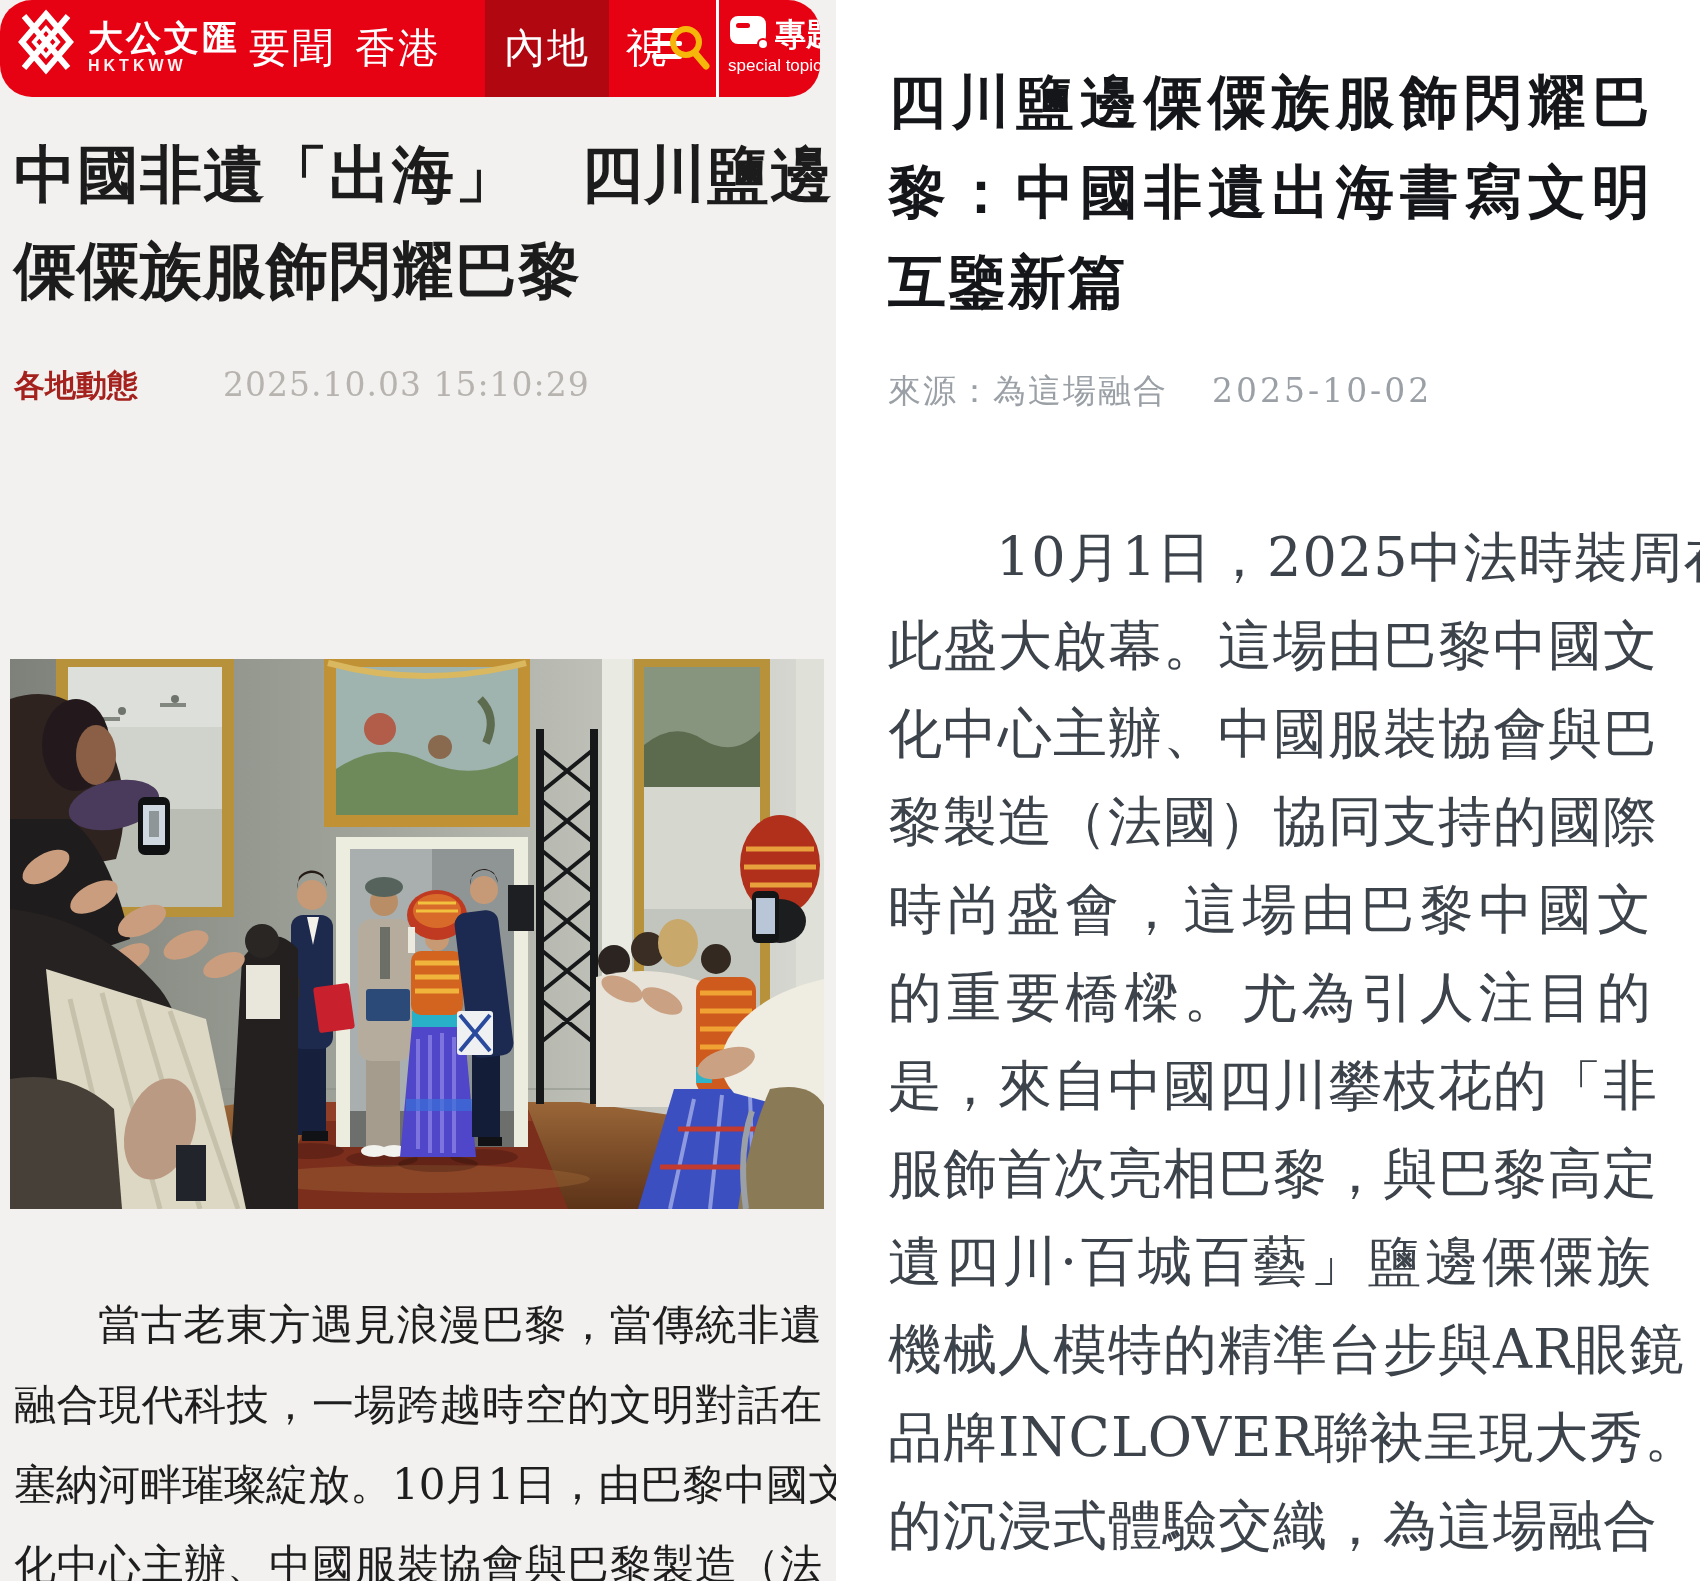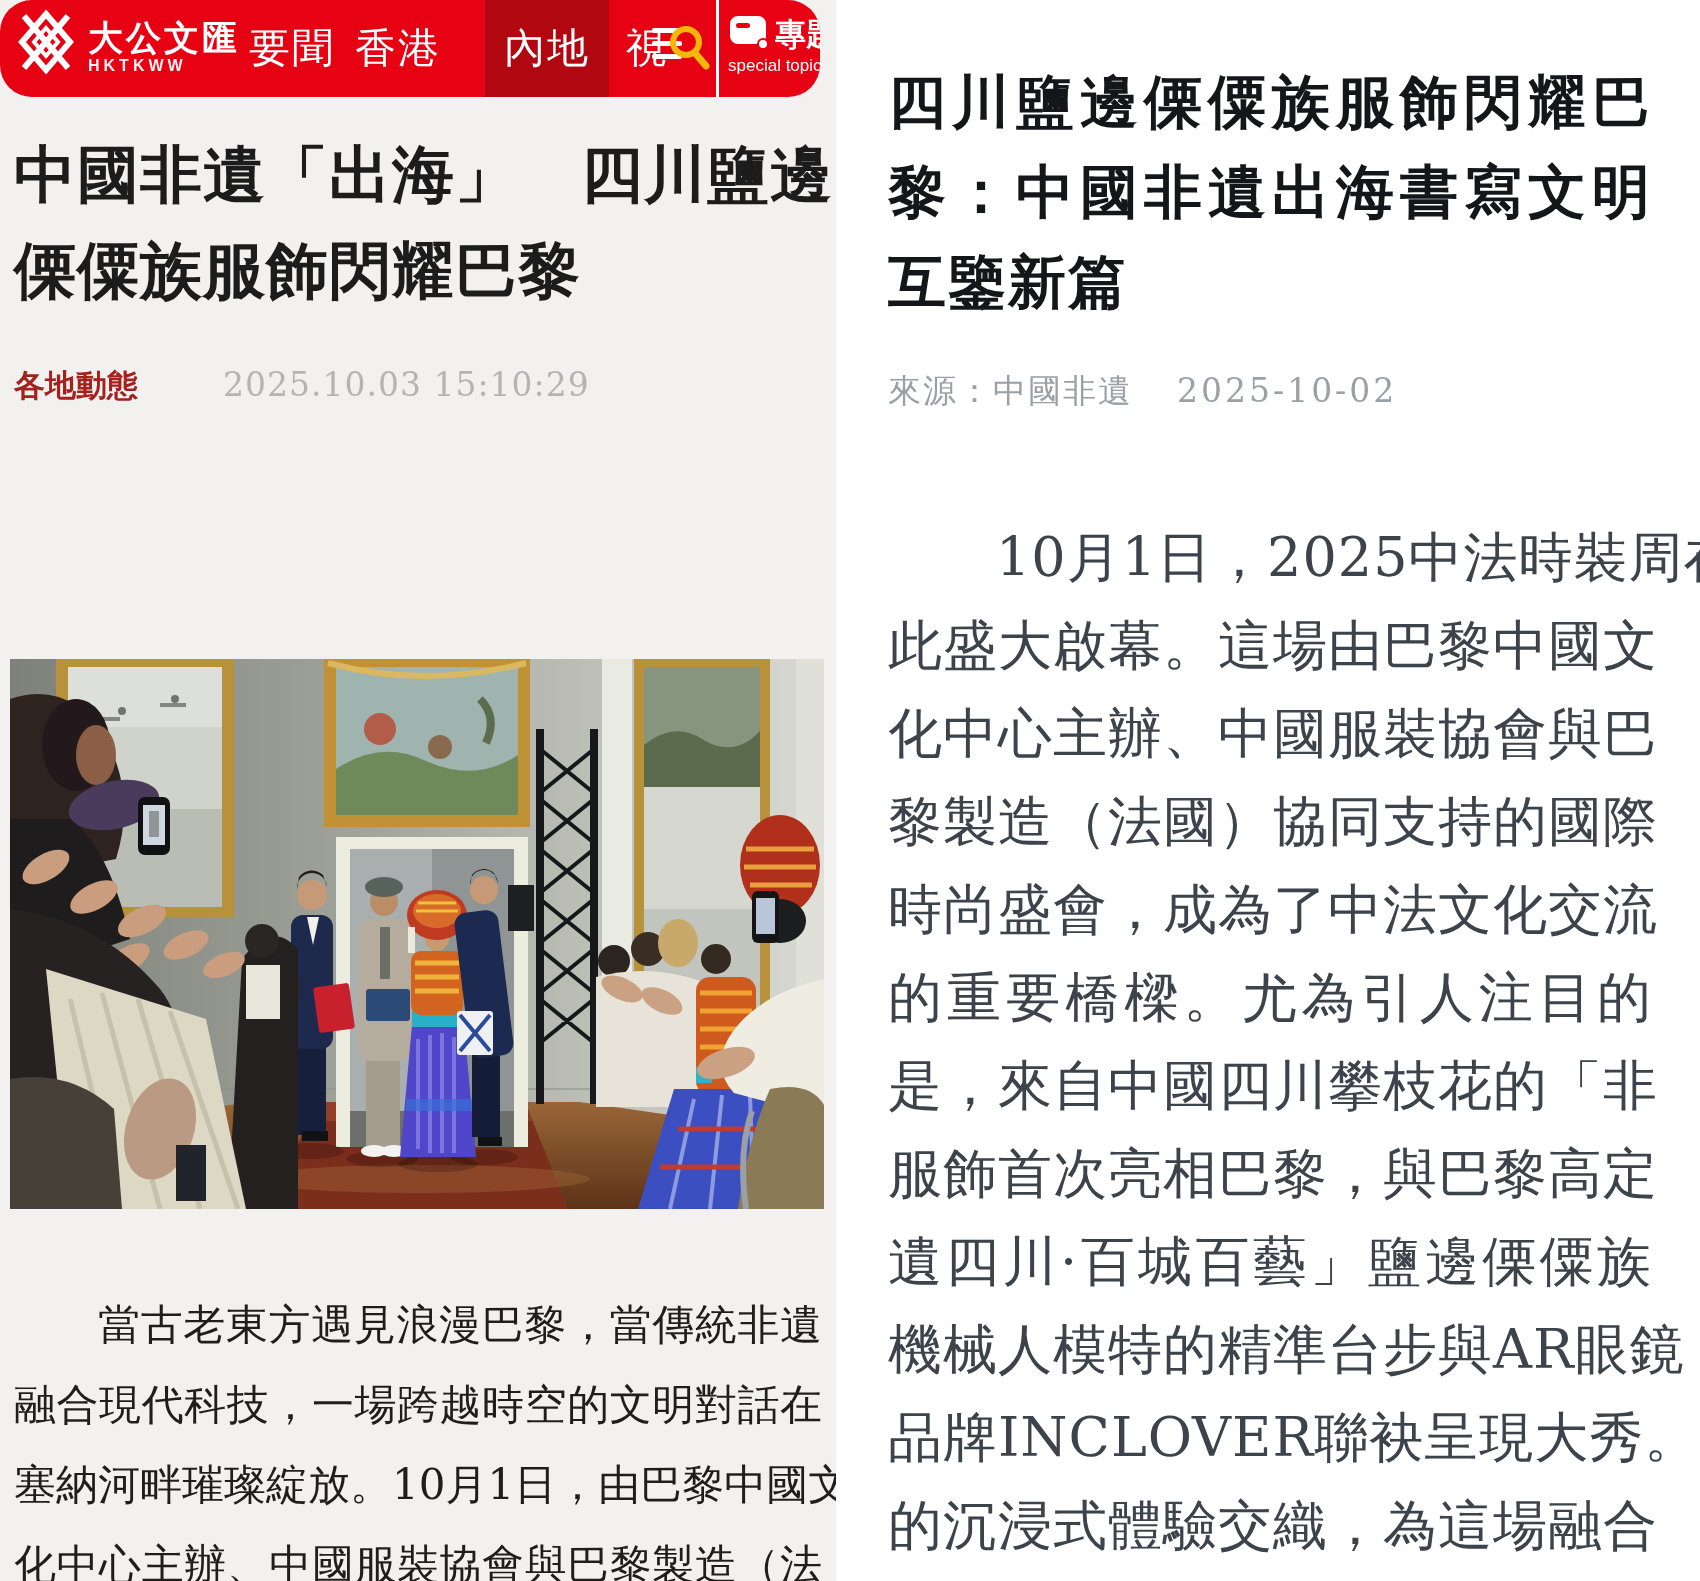--- a/index.html
+++ b/index.html
@@ -314,30 +314,30 @@
 
   <section class="right-panel">
     <div class="rp-inner">
       <h1 class="headline-right">
         <span class="hl-line">四川鹽邊傈僳族服飾閃耀巴</span>
         <span class="hl-line">黎：中國非遺出海書寫文明</span>
         <span class="hl-line last">互鑒新篇</span>
       </h1>
 
       <div class="source-row">
-        <span class="source-label">來源：中國非遺</span>
+        <span class="source-label">來源：為這場融合</span>
         <span class="source-date">2025-10-02</span>
       </div>
 
       <div class="body-right">
         <span class="b-line indent">10月1日，2025中法時裝周在</span>
         <span class="b-line">此盛大啟幕。這場由巴黎中國文</span>
         <span class="b-line">化中心主辦、中國服裝協會與巴</span>
         <span class="b-line">黎製造（法國）協同支持的國際</span>
-        <span class="b-line">時尚盛會，成為了中法文化交流</span>
+        <span class="b-line">時尚盛會，這場由巴黎中國文</span>
         <span class="b-line">的重要橋樑。尤為引人注目的</span>
         <span class="b-line">是，來自中國四川攀枝花的「非</span>
         <span class="b-line">服飾首次亮相巴黎，與巴黎高定</span>
         <span class="b-line">遺四川·百城百藝」鹽邊傈僳族</span>
         <span class="b-line">機械人模特的精準台步與AR眼鏡</span>
         <span class="b-line">品牌INCLOVER聯袂呈現大秀。</span>
         <span class="b-line">的沉浸式體驗交織，為這場融合</span>
         <span class="b-line">傳統與現代的時尚盛宴增添了科</span>
       </div>
     </div>

